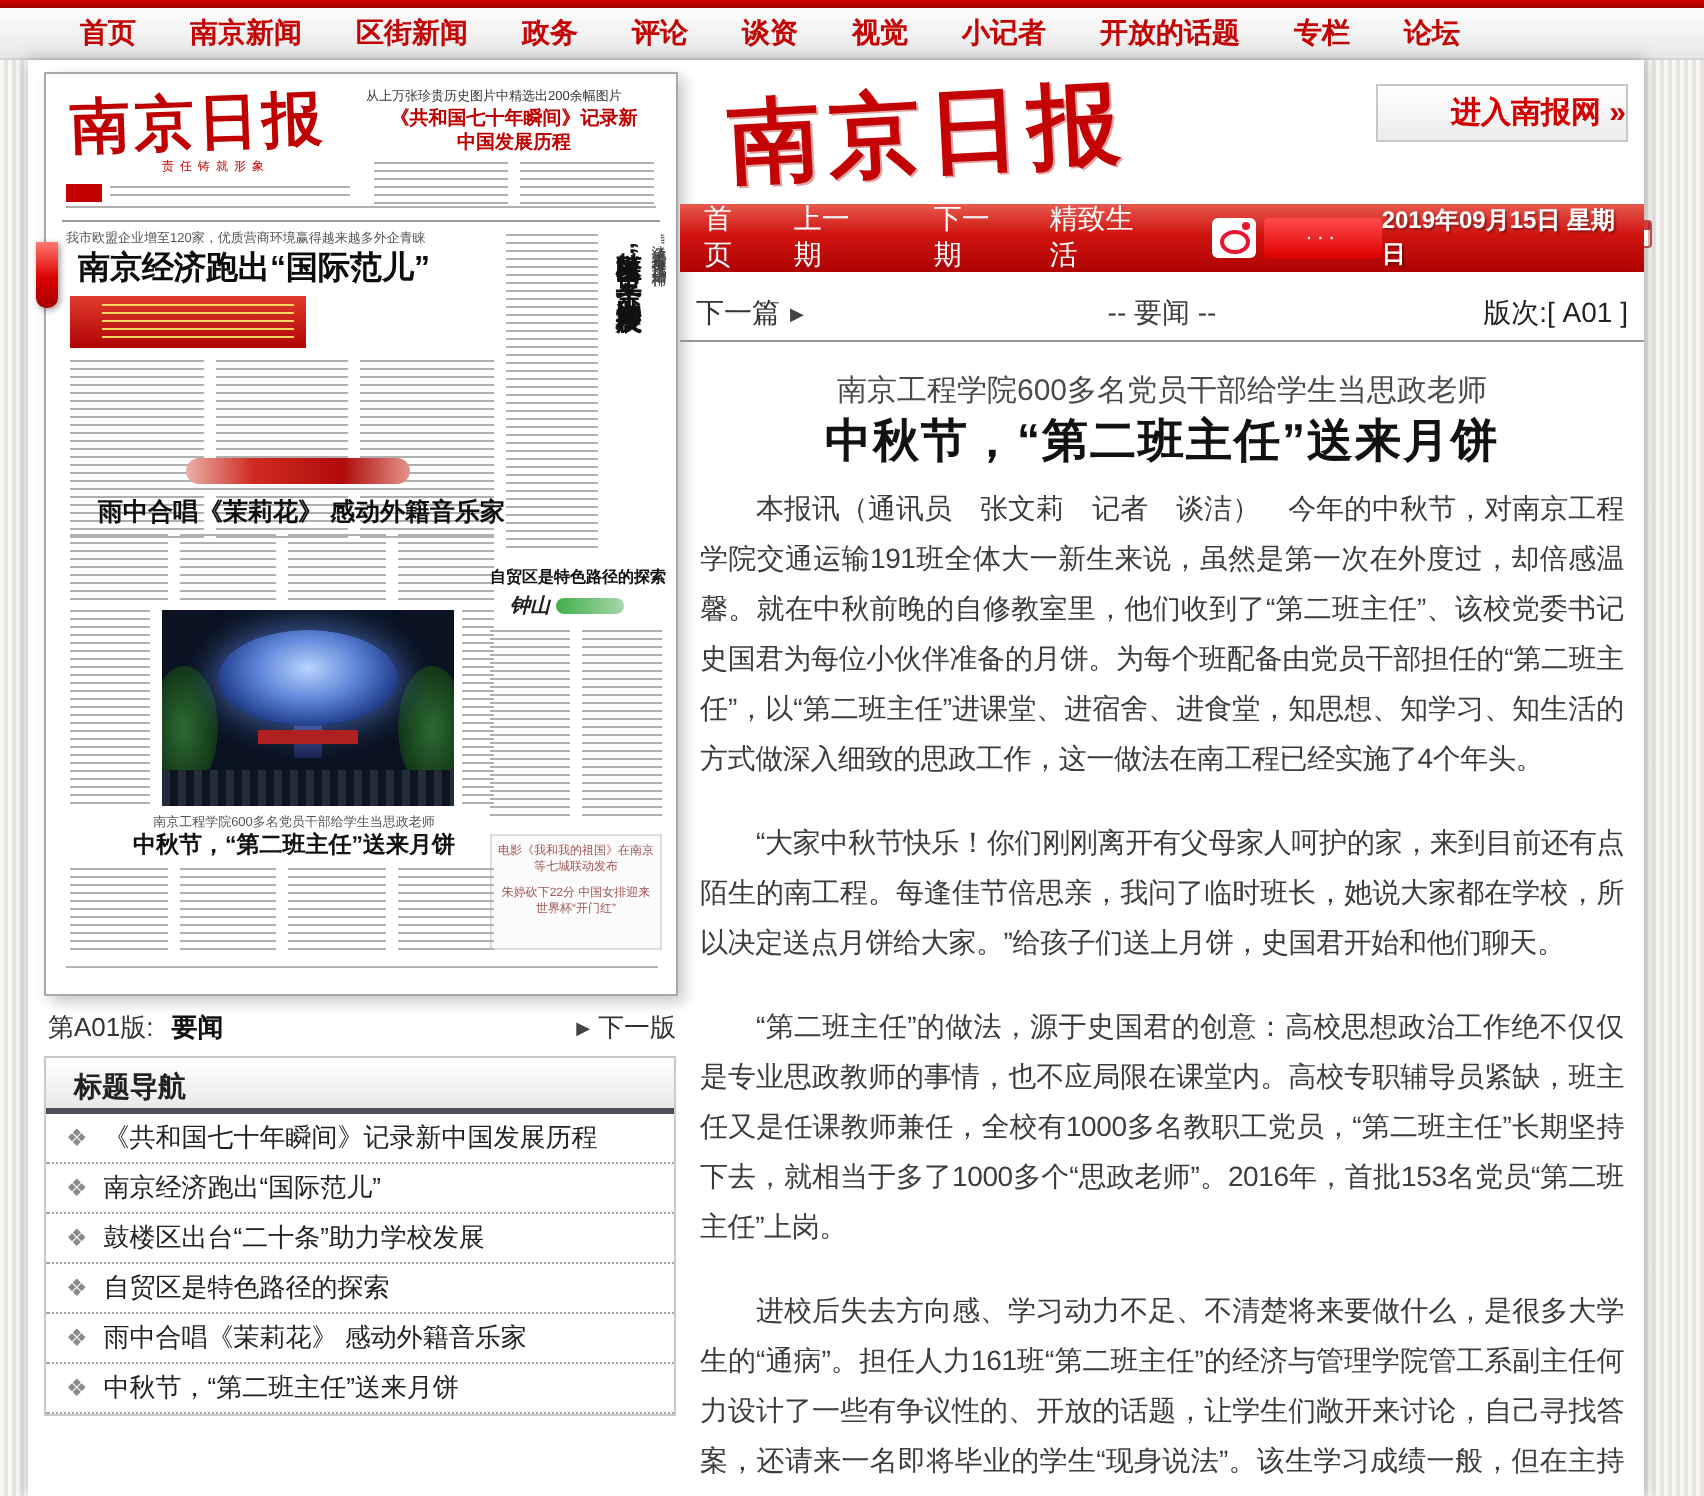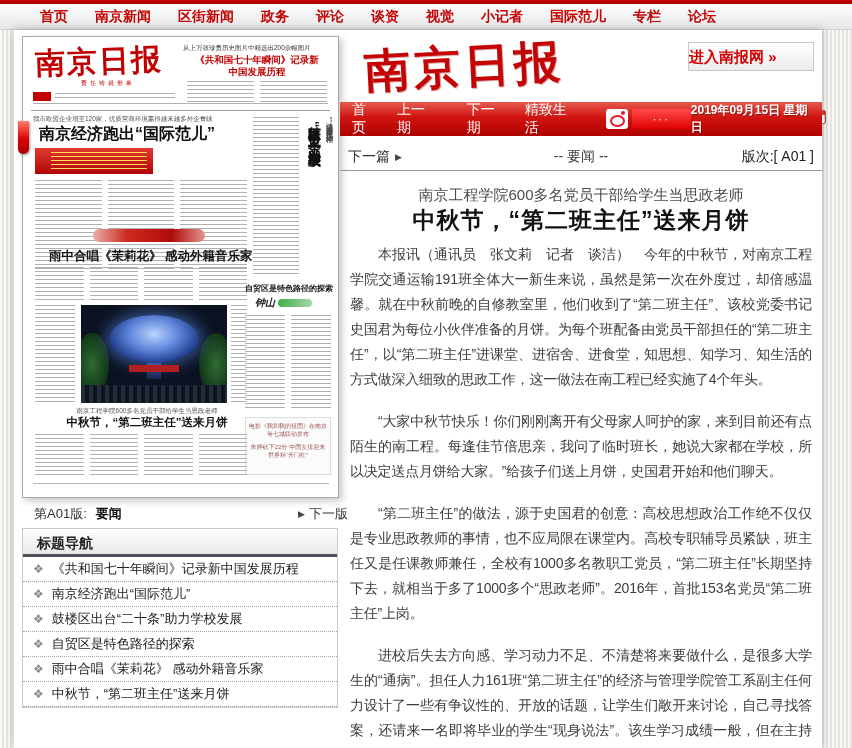--- a/index.html
+++ b/index.html
@@ -86,39 +86,39 @@
   .fp-box div { font-size:6px; line-height:8px; color:#a05555; }
   .fp-box div + div { margin-top:5px; }
   .fp-kicker { left:38px; top:370px; width:172px; font-size:6.5px; color:#555; text-align:center;
                white-space:nowrap; overflow:hidden; }
   .fp-h4 { left:28px; top:378px; width:192px; font-size:11.5px; font-weight:bold; color:#111;
            text-align:center; white-space:nowrap; }
   .c-body4 { left:12px; top:397px; width:212px; height:42px; }
   .fp-foot { left:10px; top:446px; width:296px; border-top:1px solid #b5b5b5; height:5px; }
 
   
-  .pageline { position:absolute; left:20px; top:474px; width:314px; height:20px; display:flex;
+  .pageline { position:absolute; left:10px; top:474px; width:314px; height:20px; display:flex;
               align-items:center; font-size:13px; color:#333;justify-content:center; }
   .pageline .sec { font-weight:bold; color:#111; margin-left:9px; }
   .pageline .next { margin-left:auto; color:#333; display:flex; align-items:center; gap:4px; }
   .tri { font-size:9px; color:#444; }
   .tocbox { position:absolute; left:8px; top:498px; width:316px; background:#fff; border:1px solid #c9c9c9; }
   .toc-header { height:28px; line-height:28px; padding-left:14px; font-size:14px; font-weight:bold; color:#222;
                 background:linear-gradient(#ffffff,#e8e8e8); border-bottom:3px solid #4c4e57; }
   .toc-item { height:25px; display:flex; align-items:center; gap:8px; padding:0 10px;
               border-bottom:1px dotted #a5a5a5; font-size:13px; color:#222; }
   .bullet { color:#8a8a8a; font-size:12px; }
 
   
   .logo { position:absolute; left:350px; top:4px; width:280px; height:64px; font-size:46px; font-weight:bold;
           color:#c40404; font-family:"DejaVu Serif", serif; transform:rotate(-3deg); letter-spacing:4px;
           text-shadow:1px 1px 0 rgba(150,0,0,.35); }
   .enter-btn { position:absolute; left:674px; top:12px; width:126px; height:29px;
                background:linear-gradient(#ffffff,#ececec); border:1px solid #c8c8c8;
-               color:#d20000; font-weight:bold; font-size:15px; text-align:left; line-height:27px; }
+               color:#d20000; font-weight:bold; font-size:15px; text-align:right; line-height:27px; }
   .archive-row { position:absolute; left:600px; top:76px; width:212px; display:flex; align-items:center;
                  justify-content:flex-end; gap:6px; font-size:13px; color:#222; }
   .archive-btn { background:linear-gradient(#fbf19a,#efd94e); color:#7c1000; font-weight:bold; font-size:12px;
                  padding:2px 15px 2px 9px; clip-path:polygon(0 0, calc(100% - 9px) 0, 100% 50%, calc(100% - 9px) 100%, 0 100%);
                  border-radius:3px 0 0 3px; }
   .cal-icon { width:15px; height:14px; border:1px solid #b05050; border-radius:2px;
               background:linear-gradient(#d23a3a 0 4px, #fff 4px),
                          repeating-linear-gradient(90deg,#e8b0b0 0 2px,#fff 2px 4px); background-blend-mode:multiply; }
 
   .rednav { position:absolute; left:326px; top:72px; width:482px; height:34px;
@@ -157,21 +157,21 @@
 
 <nav class="topnav">
   <a>首页</a>
   <a>南京新闻</a>
   <a>区街新闻</a>
   <a>政务</a>
   <a>评论</a>
   <a>谈资</a>
   <a>视觉</a>
   <a>小记者</a>
-  <a>国际范儿</a>
+  <a>开放的话题</a>
   <a>专栏</a>
   <a>论坛</a>
 </nav>
 
 <div class="wrapper">
 
   <div class="thumb">
     <div class="ribbon"></div>
     <div class="fp-logo">南京日报</div>
     <div class="fp-slogan">责任铸就形象</div>

